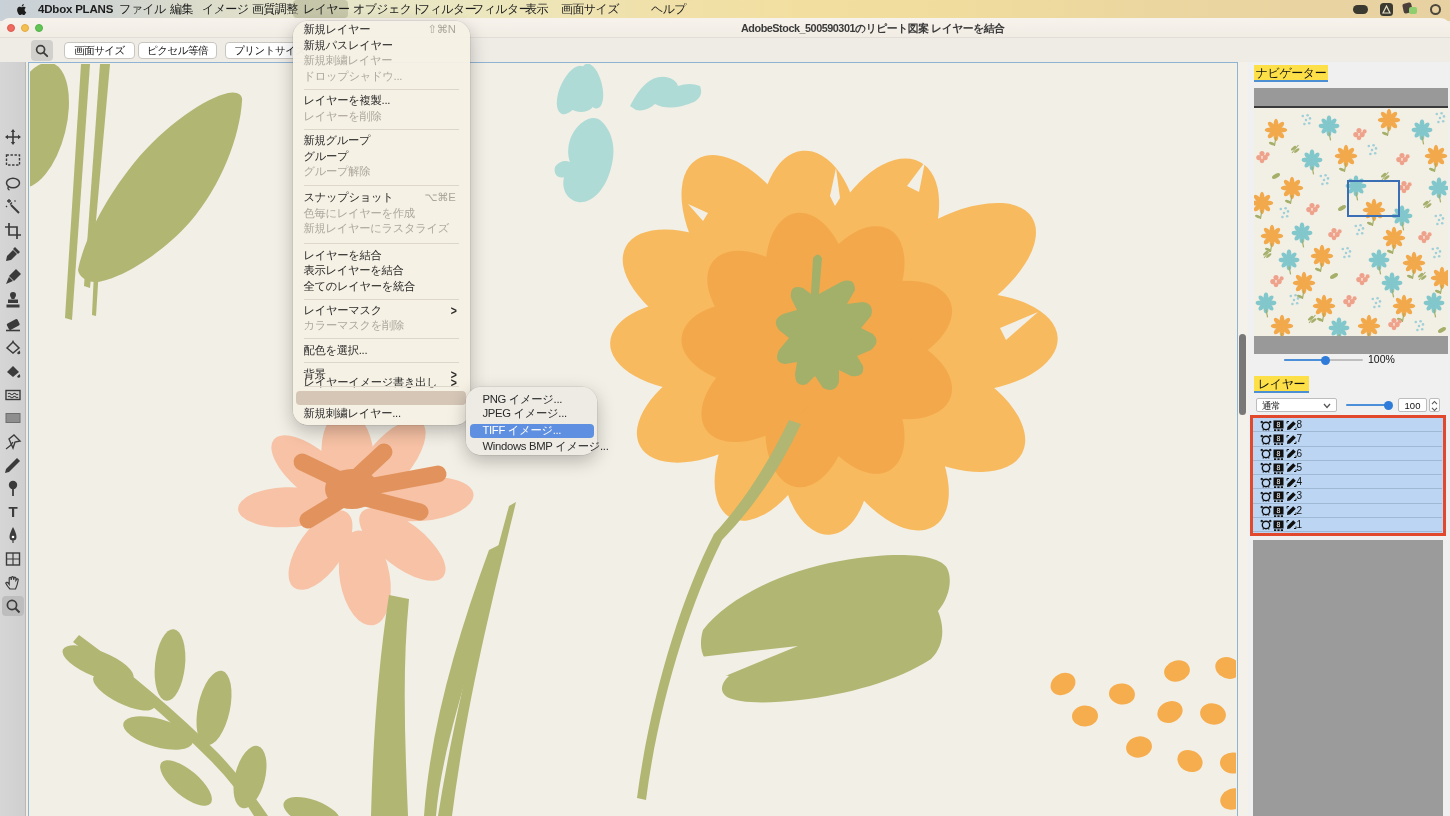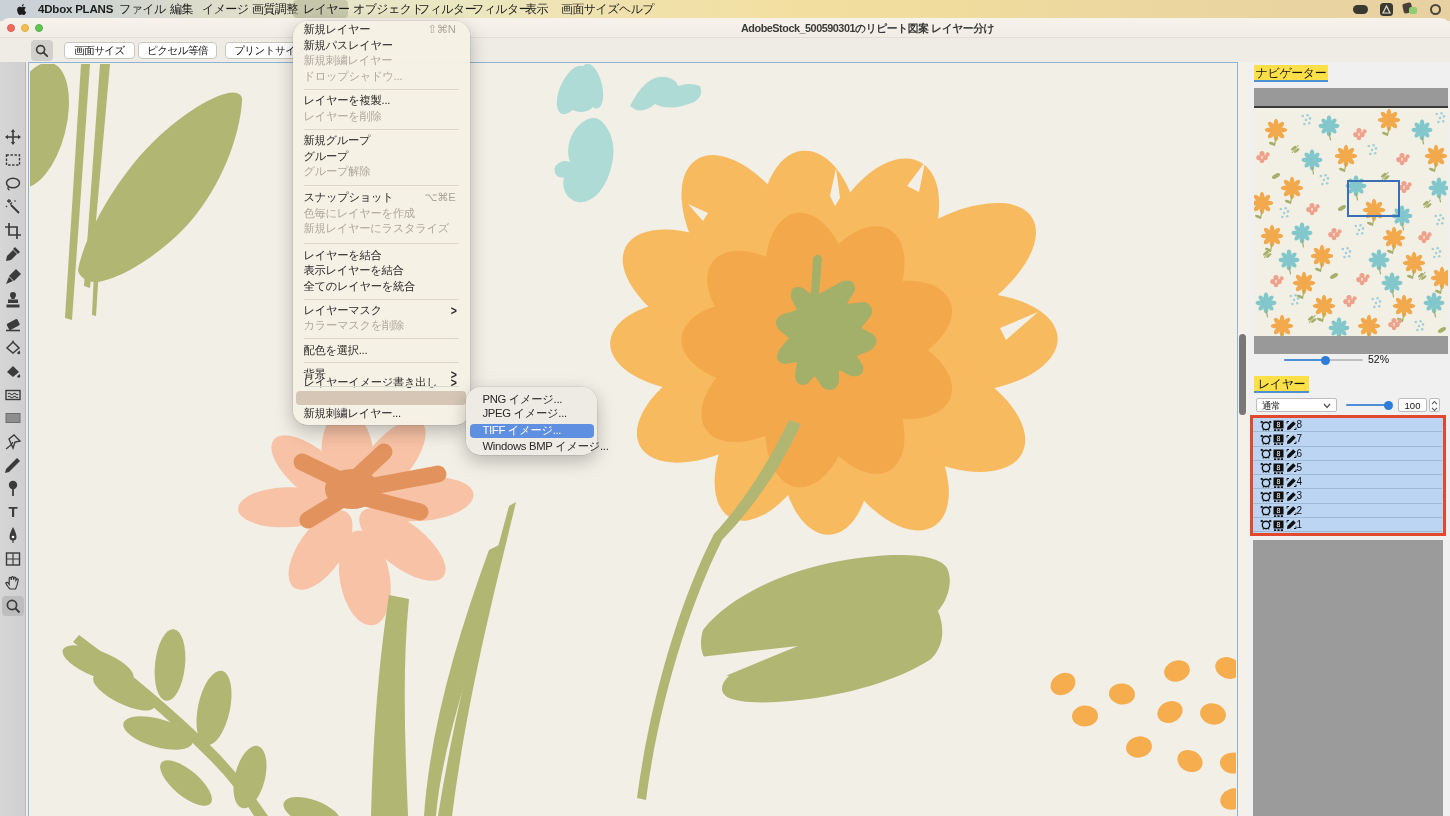--- a/index.html
+++ b/index.html
@@ -35,35 +35,35 @@
 <div class="mi" style="left:119px">ファイル</div>
 <div class="mi" style="left:170px">編集</div>
 <div class="mi" style="left:202px">イメージ</div>
 <div class="mi" style="left:252px">画質調整</div>
 <div class="mi" style="left:303px">レイヤー</div>
 <div class="mi" style="left:353px">オブジェクト</div>
 <div class="mi" style="left:418px">フィルター</div>
 <div class="mi" style="left:472px">フィルター</div>
 <div class="mi" style="left:525px">表示</div>
 <div class="mi" style="left:561px">画面サイズ</div>
-<div class="mi" style="left:619px">ヘルプ</div>
+<div class="mi" style="left:651px">ヘルプ</div>
 <div class="abs" style="left:1353px;top:5px;width:15px;height:9px;background:#3a3a30;border-radius:4.5px"></div>
 <div class="abs" style="left:1380px;top:2.5px;width:13px;height:13px;background:#3a3a30;border-radius:3.5px"></div>
 <svg class="abs" style="left:1382px;top:4.5px" width="9" height="9" viewBox="0 0 9 9">
       <path d="M4.5 1 8 8H1z" fill="none" stroke="#E5DFC9" stroke-width="1.2"></path>
     </svg>
 <div class="abs" style="left:1403px;top:3px;width:9px;height:10px;background:#4a3f3a;border-radius:2px;transform:rotate(-12deg)"></div>
 <div class="abs" style="left:1409px;top:7px;width:8px;height:7px;background:#8FCE6E;border-radius:2px"></div>
 <div class="abs" style="left:1430px;top:3.5px;width:11px;height:11px;border:2.2px solid #4c473c;border-radius:50%"></div>
 </div>
 <div id="titlebar"></div>
 <div class="tl" style="left:6.5px;background:#EE6A5F;border:.5px solid #DD5A50"></div>
 <div class="tl" style="left:20.5px;background:#F5BE50;border:.5px solid #E2AC41"></div>
 <div class="tl" style="left:35px;background:#62C455;border:.5px solid #51B246"></div>
-<div class="abs" style="left:741px;top:18px;width:480px;height:20px;line-height:20px;font-size:10.8px;font-weight:bold;color:#3a3a3a;letter-spacing:-.45px;white-space:nowrap">AdobeStock_500590301のリピート図案 レイヤー分け</div>
+<div class="abs" style="left:741px;top:18px;width:480px;height:20px;line-height:20px;font-size:10.8px;font-weight:bold;color:#3a3a3a;letter-spacing:-.45px;white-space:nowrap">AdobeStock_500590301のリピート図案 レイヤーを結合</div>
 <div id="toolrow"></div>
 <div class="abs" style="left:31px;top:40px;width:22px;height:21px;background:#D2D0CC;border-radius:4px"></div>
 <svg class="abs" style="left:35px;top:44px" width="14" height="14" viewBox="0 0 14 14">
     <circle cx="5.6" cy="5.6" r="4" fill="none" stroke="#3e3e3e" stroke-width="1.7"></circle>
     <line x1="8.6" y1="8.6" x2="12.2" y2="12.2" stroke="#3e3e3e" stroke-width="1.9" stroke-linecap="round"></line>
   </svg>
 <div class="tbtn" style="left:64px;width:71px">画面サイズ</div>
 <div class="tbtn" style="left:138px;width:79px">ピクセル等倍</div>
 <div class="tbtn" style="left:225px;width:90px">プリントサイズ</div>
 <div id="toolstrip">
@@ -354,21 +354,21 @@
       <use href="#of" transform="translate(115 218) scale(.8)"></use>
       <use href="#pc" transform="translate(140 215) scale(.8)"></use>
       <use href="#dd" transform="translate(165 218) scale(.8)"></use>
       <use href="#lf" transform="translate(188 222) scale(.8)"></use>
       <rect x="94" y="73" width="51" height="35" fill="none" stroke="#3A6FB5" stroke-width="2"></rect>
     </svg>
     <div class="abs" style="left:6px;top:274px;width:194px;height:17.5px;background:#999999"></div>
     <div class="abs" style="left:36px;top:297px;width:79px;height:2px;background:#BFBFBF;border-radius:1px"></div>
     <div class="abs" style="left:36px;top:297px;width:41px;height:2px;background:#4C8FD9;border-radius:1px"></div>
     <div class="abs" style="left:72.5px;top:293.5px;width:9px;height:9px;background:#2F7BD9;border-radius:50%"></div>
-    <div class="abs" style="left:120px;top:291px;font-size:10.5px;color:#111">52%</div>
+    <div class="abs" style="left:120px;top:291px;font-size:10.5px;color:#111">100%</div>
     <div class="tab" style="left:6px;top:313.5px;width:55px;height:17px;line-height:17px">レイヤー</div>
     <div class="abs" style="left:8px;top:335.5px;width:81px;height:14.5px;background:#fff;border:1px solid #BDBDBD;border-radius:2px;font-size:9.5px;line-height:13px;padding-left:5px;letter-spacing:-.4px">通常<svg class="abs" style="right:5px;top:4px" width="8" height="6" viewBox="0 0 8 6">
         <path d="M1 1l3 3.4L7 1" fill="none" stroke="#555" stroke-width="1.3"></path>
       </svg></div>
     <div class="abs" style="left:98px;top:342px;width:45px;height:2px;background:#4C8FD9;border-radius:1px"></div>
     <div class="abs" style="left:135.5px;top:338.5px;width:9px;height:9px;background:#2F7BD9;border-radius:50%"></div>
     <div class="abs" style="left:150px;top:335.5px;width:29px;height:14.5px;background:#fff;border:1px solid #BDBDBD;border-radius:2px;font-size:9.5px;line-height:13px;text-align:center">100</div>
     <div class="abs" style="left:181px;top:335.5px;width:11px;height:14.5px;background:#fff;border:1px solid #BDBDBD;border-radius:2px"><svg width="9" height="12" viewBox="0 0 9 12" style="margin-top:1px">
         <path d="M2 4.2 4.5 1.5 7 4.2M2 7.8 4.5 10.5 7 7.8" fill="none" stroke="#555" stroke-width="1.1"></path>
       </svg></div>

